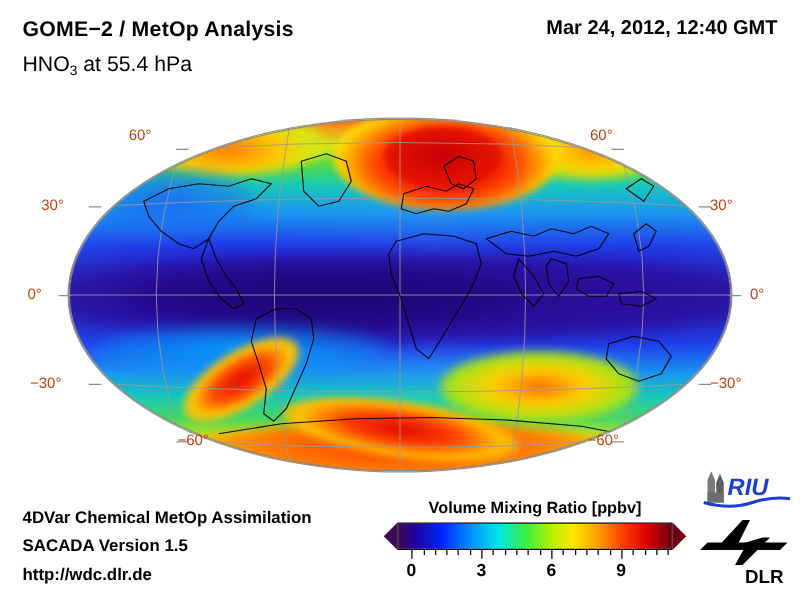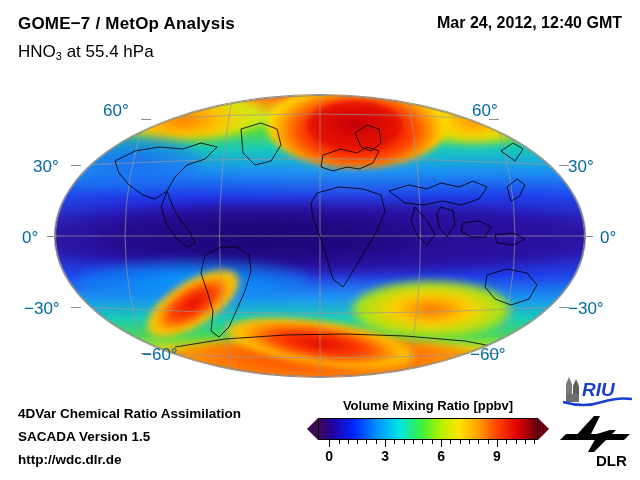--- a/index.html
+++ b/index.html
@@ -150,21 +150,21 @@
     fill:none;stroke:#9a9a9a;stroke-width:.8;opacity:.85;
   }
   #coastlines path{fill:none;stroke:#000;stroke-width:.9;opacity:.92;}
   #map-rim{
     position:absolute;inset:0;border-radius:50%;
     border:1px solid #8a8a8a;pointer-events:none;
   }
 
   
   .lat-label{
-    position:absolute;font-size:17px;color:#0369a1;white-space:nowrap;
+    position:absolute;font-size:12px;color:#c2410c;white-space:nowrap;
   }
   .tick{position:absolute;background:#8d8d8d;height:1px;}
 
   
   #credits{position:absolute;left:18px;top:402px;}
   #credits div{font-size:13.5px;font-weight:bold;line-height:23px;white-space:nowrap;}
 
   
   #cbar-block{position:absolute;left:318px;top:398px;width:220px;}
   #cbar-title{
@@ -203,21 +203,21 @@
 
   
   #logo-riu{position:absolute;left:558px;top:374px;width:78px;height:34px;}
   #logo-dlr{position:absolute;left:560px;top:414px;width:76px;height:56px;}
 </style>
 </head>
 <body>
 
 <div class="page">
 
-  <div id="title-main">GOME−7 / MetOp Analysis</div>
+  <div id="title-main">GOME−2 / MetOp Analysis</div>
   <div id="title-sub"><span>HNO</span><sub>3</sub><span> at 55.4 hPa</span></div>
   <div id="datestamp">Mar 24, 2012, 12:40 GMT</div>
 
   <div id="map-area">
     <div id="map-clip">
       <div class="fld" id="band-base"></div>
       <div class="fld" id="band-lon"></div>
 
       <div class="blob" id="n-max-canada"></div>
       <div class="blob" id="n-max-siberia"></div>
@@ -302,21 +302,21 @@
   <div class="lat-label" style="left:24px;top:299px;">−30°</div>
   <div class="lat-label" style="left:142px;top:345px;">−60°</div>
 
   <div class="lat-label" style="left:472px;top:101px;">60°</div>
   <div class="lat-label" style="left:568px;top:157px;">30°</div>
   <div class="lat-label" style="left:600px;top:228px;">0°</div>
   <div class="lat-label" style="left:568px;top:299px;">−30°</div>
   <div class="lat-label" style="left:470px;top:345px;">−60°</div>
 
   <div id="credits">
-    <div>4DVar Chemical Ratio Assimilation</div>
+    <div>4DVar Chemical MetOp Assimilation</div>
     <div>SACADA Version 1.5</div>
     <div>http://wdc.dlr.de</div>
   </div>
 
   <div id="cbar-block">
     <div id="cbar-title">Volume Mixing Ratio [ppbv]</div>
     <div id="cbar-wrap">
       <span class="cap" id="cap-lo"></span>
       <div id="cbar-grad"></div>
       <span class="cap" id="cap-hi"></span>

